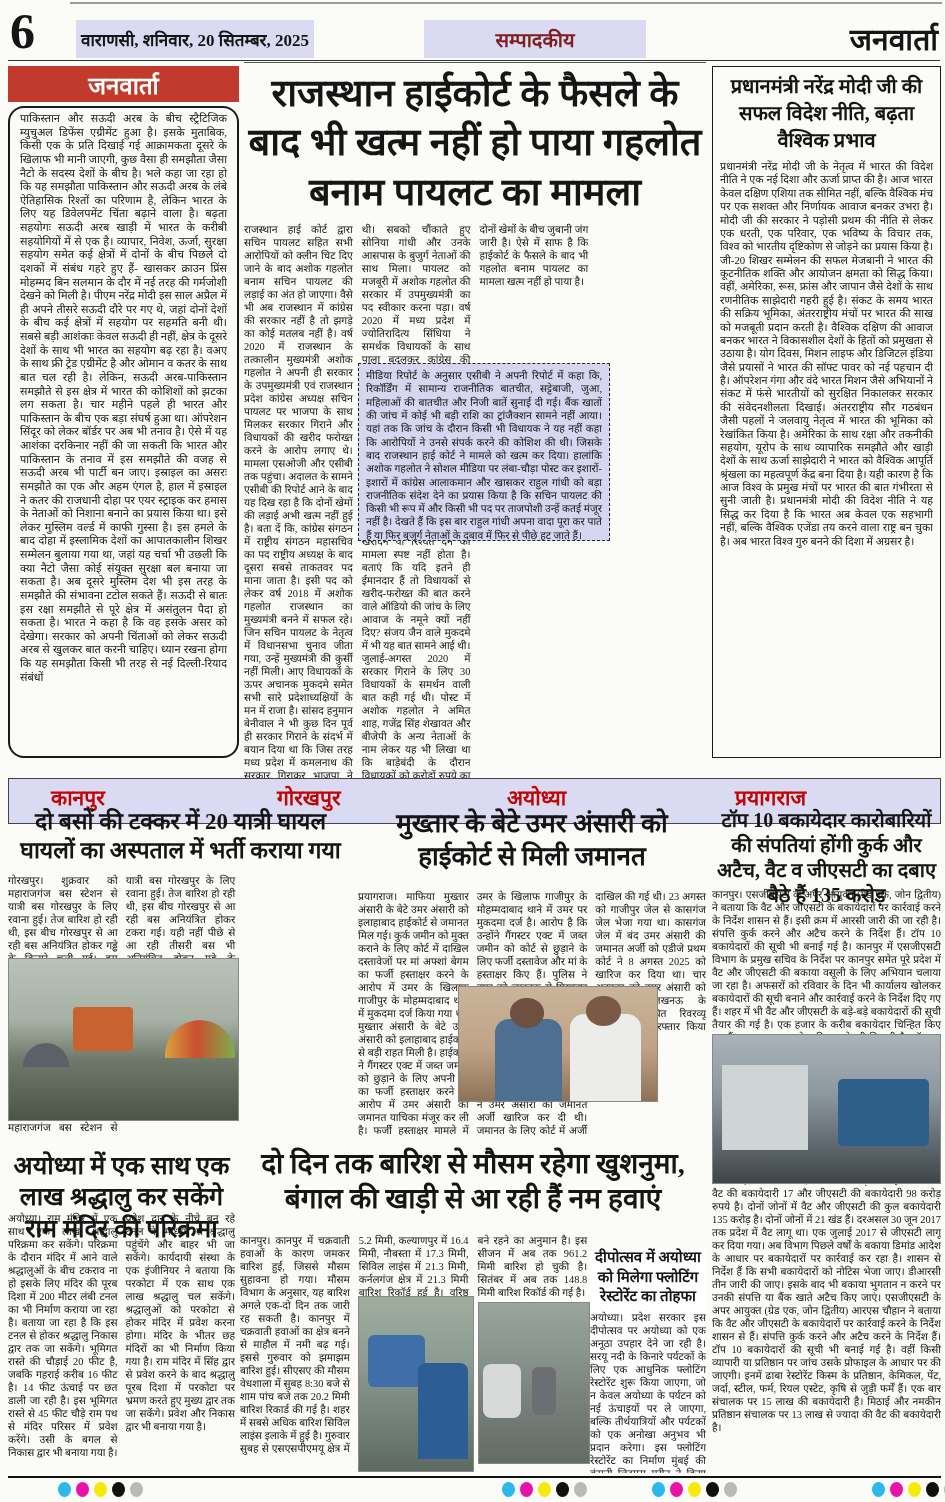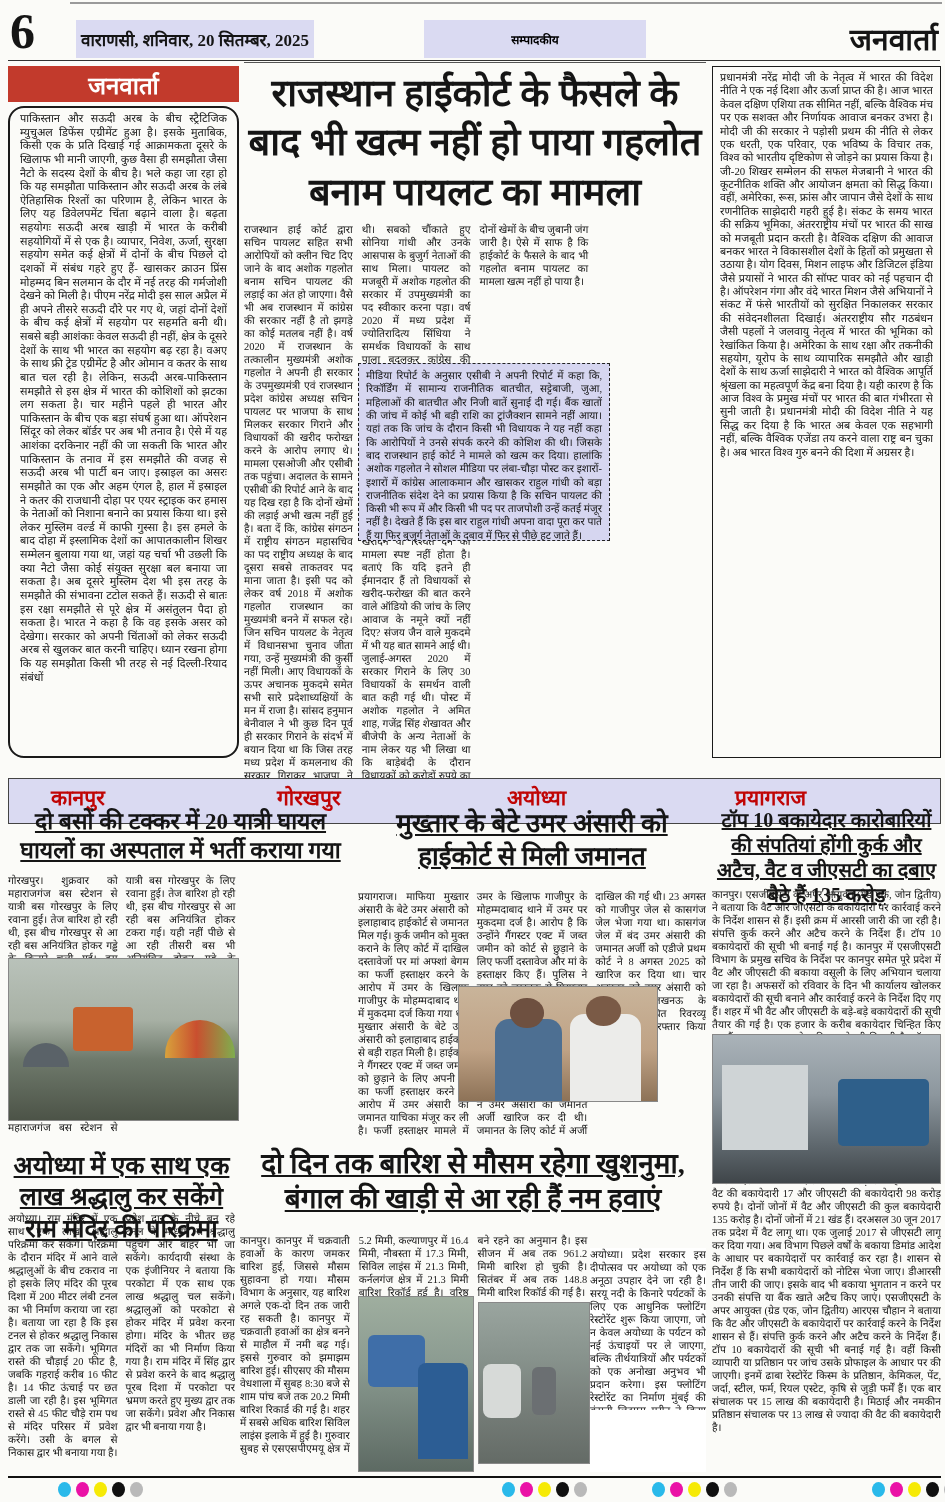--- a/index.html
+++ b/index.html
@@ -6,21 +6,21 @@
   .page{position:relative;width:945px;height:1502px;margin:0 auto;background:#fbfbf8;overflow:hidden;
         font-family:"Liberation Serif",serif;color:#151515;}
   .abs{position:absolute;}
   .hairline{background:#9a9a9a;height:2px;}
   .rule{background:#333;height:1px;}
 
   
   .page-num{font-size:50px;font-weight:bold;line-height:1;}
   .lav-box{background:#dadaf2;display:flex;align-items:center;justify-content:center;}
   .date-text{font-size:17px;font-weight:bold;}
-  .section-label{font-size:12px;font-weight:bold;color:#000000;}
+  .section-label{font-size:20px;font-weight:bold;color:#7f1d1d;}
   .masthead{font-size:30px;font-weight:bold;text-align:right;}
 
   
   .red-banner{background:#c23a2c;color:#fff;display:flex;align-items:center;justify-content:center;
               font-size:24px;font-weight:bold;}
   .worry-box{border:2.5px solid #1a1a1a;border-radius:16px;padding:4px 10px;box-sizing:border-box;overflow:hidden;}
   .worry-title{font-size:30px;font-weight:bold;text-align:center;margin:2px 0 6px 0;}
   .bodytext{font-size:11px;line-height:1.24;text-align:justify;overflow:hidden;}
   .bodytext.small{font-size:10.4px;line-height:1.25;}
 
@@ -35,21 +35,21 @@
 
   
   .oped{border:1.5px solid #1a1a1a;padding:4px 7px;box-sizing:border-box;overflow:hidden;}
   .oped-headline{font-size:20px;line-height:1.35;font-weight:bold;text-align:center;margin:2px 0 6px 0;}
 
   
   .city-bar{background:#dadaf2;border:1px solid #444;box-sizing:border-box;}
   .city{position:absolute;top:4px;font-size:21px;font-weight:bold;color:#c00505;}
 
   
-  .news-headline{font-weight:bold;text-align:center;line-height:1.25;text-decoration:underline;}
+  .news-headline{font-weight:bold;text-align:center;line-height:1.25;}
   .photo{position:absolute;overflow:hidden;border:1px solid #888;box-sizing:border-box;}
   .caption-block{position:absolute;background:#fff;}
 
   .sub-headline{font-size:15px;font-weight:bold;text-align:center;line-height:1.3;margin:0 0 4px 0;}
 
   
   .ph-rain{background:linear-gradient(180deg,#b9c2ba 0%,#a7b0a4 38%,#6f7a6c 62%,#4c5347 100%);}
   .ph-rain .umb1{position:absolute;left:68%;top:38%;width:70px;height:38px;border-radius:70px 70px 0 0;
                  background:linear-gradient(90deg,#d8a23c,#c94f2f 45%,#7fae4e);}
   .ph-rain .umb2{position:absolute;left:6%;top:52%;width:46px;height:24px;border-radius:46px 46px 0 0;background:#5a6268;}
@@ -96,20 +96,21 @@
     <div class="bodytext" style="height:585px;">पाकिस्तान और सऊदी अरब के बीच स्ट्रैटिजिक म्युचुअल डिफेंस एग्रीमेंट हुआ है। इसके मुताबिक, किसी एक के प्रति दिखाई गई आक्रामकता दूसरे के खिलाफ भी मानी जाएगी, कुछ वैसा ही समझौता जैसा नैटो के सदस्य देशों के बीच है। भले कहा जा रहा हो कि यह समझौता पाकिस्तान और सऊदी अरब के लंबे ऐतिहासिक रिश्तों का परिणाम है, लेकिन भारत के लिए यह डिवेलपमेंट चिंता बढ़ाने वाला है। बढ़ता सहयोगः सऊदी अरब खाड़ी में भारत के करीबी सहयोगियों में से एक है। व्यापार, निवेश, ऊर्जा, सुरक्षा सहयोग समेत कई क्षेत्रों में दोनों के बीच पिछले दो दशकों में संबंध गहरे हुए हैं- खासकर क्राउन प्रिंस मोहम्मद बिन सलमान के दौर में नई तरह की गर्मजोशी देखने को मिली है। पीएम नरेंद्र मोदी इस साल अप्रैल में ही अपने तीसरे सऊदी दौरे पर गए थे, जहां दोनों देशों के बीच कई क्षेत्रों में सहयोग पर सहमति बनी थी। सबसे बड़ी आशंकाः केवल सऊदी ही नहीं, क्षेत्र के दूसरे देशों के साथ भी भारत का सहयोग बढ़ रहा है। वअए के साथ फ्री ट्रेड एग्रीमेंट है और ओमान व कतर के साथ बात चल रही है। लेकिन, सऊदी अरब-पाकिस्तान समझौते से इस क्षेत्र में भारत की कोशिशों को झटका लग सकता है। चार महीने पहले ही भारत और पाकिस्तान के बीच एक बड़ा संघर्ष हुआ था। ऑपरेशन सिंदूर को लेकर बॉर्डर पर अब भी तनाव है। ऐसे में यह आशंका दरकिनार नहीं की जा सकती कि भारत और पाकिस्तान के तनाव में इस समझौते की वजह से सऊदी अरब भी पार्टी बन जाए। इस्राइल का असरः समझौते का एक और अहम एंगल है, हाल में इस्राइल ने कतर की राजधानी दोहा पर एयर स्ट्राइक कर हमास के नेताओं को निशाना बनाने का प्रयास किया था। इसे लेकर मुस्लिम वर्ल्ड में काफी गुस्सा है। इस हमले के बाद दोहा में इस्लामिक देशों का आपातकालीन शिखर सम्मेलन बुलाया गया था, जहां यह चर्चा भी उछली कि क्या नैटो जैसा कोई संयुक्त सुरक्षा बल बनाया जा सकता है। अब दूसरे मुस्लिम देश भी इस तरह के समझौते की संभावना टटोल सकते हैं। सऊदी से बातः इस रक्षा समझौते से पूरे क्षेत्र में असंतुलन पैदा हो सकता है। भारत ने कहा है कि वह इसके असर को देखेगा। सरकार को अपनी चिंताओं को लेकर सऊदी अरब से खुलकर बात करनी चाहिए। ध्यान रखना होगा कि यह समझौता किसी भी तरह से नई दिल्ली-रियाद संबंधों</div>
   </div>
 
   <div class="abs main-ed" style="left:244px;top:62px;width:462px;height:696px;">
     <div class="main-headline">राजस्थान हाईकोर्ट के फैसले के बाद भी खत्म नहीं हो पाया गहलोत बनाम पायलट का मामला</div>
     <div class="bodytext small cols4" style="height:588px;margin-top:2px;">राजस्थान हाई कोर्ट द्वारा सचिन पायलट सहित सभी आरोपियों को क्लीन चिट दिए जाने के बाद अशोक गहलोत बनाम सचिन पायलट की लड़ाई का अंत हो जाएगा। वैसे भी अब राजस्थान में कांग्रेस की सरकार नहीं है तो झगड़े का कोई मतलब नहीं है। वर्ष 2020 में राजस्थान के तत्कालीन मुख्यमंत्री अशोक गहलोत ने अपनी ही सरकार के उपमुख्यमंत्री एवं राजस्थान प्रदेश कांग्रेस अध्यक्ष सचिन पायलट पर भाजपा के साथ मिलकर सरकार गिराने और विधायकों की खरीद फरोख्त करने के आरोप लगाए थे। मामला एसओजी और एसीबी तक पहुंचा। अदालत के सामने एसीबी की रिपोर्ट आने के बाद यह दिख रहा है कि दोनों खेमों की लड़ाई अभी खत्म नहीं हुई है। बता दें कि, कांग्रेस संगठन में राष्ट्रीय संगठन महासचिव का पद राष्ट्रीय अध्यक्ष के बाद दूसरा सबसे ताकतवर पद माना जाता है। इसी पद को लेकर वर्ष 2018 में अशोक गहलोत राजस्थान का मुख्यमंत्री बनने में सफल रहे। जिन सचिन पायलट के नेतृत्व में विधानसभा चुनाव जीता गया, उन्हें मुख्यमंत्री की कुर्सी नहीं मिली। आए विधायकों के ऊपर अचानक मुकदमे समेत सभी सारे प्रदेशाध्यक्षियों के मन में राजा है। सांसद हनुमान बेनीवाल ने भी कुछ दिन पूर्व ही सरकार गिराने के संदर्भ में बयान दिया था कि जिस तरह मध्य प्रदेश में कमलनाथ की सरकार गिराकर भाजपा ने सरकार बनाई थी, उसी तर्ज पर राजस्थान में भी योजना थी। सबको चौंकाते हुए सोनिया गांधी और उनके आसपास के बुजुर्ग नेताओं की साथ मिला। पायलट को मजबूरी में अशोक गहलोत की सरकार में उपमुख्यमंत्री का पद स्वीकार करना पड़ा। वर्ष 2020 में मध्य प्रदेश में ज्योतिरादित्य सिंधिया ने समर्थक विधायकों के साथ पाला बदलकर कांग्रेस की सरकार गिरा दी थी। है। पायलट वापस आए, गहलोत सरकार बच गई लेकिन उनके अड़ जाने के कारण सचिन पायलट को प्रदेश अध्यक्ष और उपमुख्यमंत्री, दोनों पदों से हटना पड़ा। लेकिन वर्षों तक जांच करने के बाद एसीबी ने हाईकोर्ट में दाखिल अपनी रिपोर्ट में सरकार गिराने की साजिश को फर्जी बताते हुए कहा कि, आरोपियों के फोन रिकॉर्डिंग विधायकों को खरीदने या रिश्वत देने का मामला स्पष्ट नहीं होता है। बताएं कि यदि इतने ही ईमानदार हैं तो विधायकों से खरीद-फरोख्त की बात करने वाले ऑडियो की जांच के लिए आवाज के नमूने क्यों नहीं दिए? संजय जैन वाले मुकदमे में भी यह बात सामने आई थी। जुलाई-अगस्त 2020 में सरकार गिराने के लिए 30 विधायकों के समर्थन वाली बात कही गई थी। पोस्ट में अशोक गहलोत ने अमित शाह, गजेंद्र सिंह शेखावत और बीजेपी के अन्य नेताओं के नाम लेकर यह भी लिखा था कि बाड़ेबंदी के दौरान विधायकों को करोड़ों रुपये का ऑफर दिया गया था। एसीबी की रिपोर्ट आने के बाद भी दोनों खेमों के बीच जुबानी जंग जारी है। ऐसे में साफ है कि हाईकोर्ट के फैसले के बाद भी गहलोत बनाम पायलट का मामला खत्म नहीं हो पाया है।</div>
     <div class="abs highlight-box" style="left:114px;top:300px;width:252px;height:178px;">मीडिया रिपोर्ट के अनुसार एसीबी ने अपनी रिपोर्ट में कहा कि, रिकॉर्डिंग में सामान्य राजनीतिक बातचीत, सट्टेबाजी, जुआ, महिलाओं की बातचीत और निजी बातें सुनाई दी गई। बैंक खातों की जांच में कोई भी बड़ी राशि का ट्रांजैक्शन सामने नहीं आया। यहां तक कि जांच के दौरान किसी भी विधायक ने यह नहीं कहा कि आरोपियों ने उनसे संपर्क करने की कोशिश की थी। जिसके बाद राजस्थान हाई कोर्ट ने मामले को खत्म कर दिया। हालांकि अशोक गहलोत ने सोशल मीडिया पर लंबा-चौड़ा पोस्ट कर इशारों-इशारों में कांग्रेस आलाकमान और खासकर राहुल गांधी को बड़ा राजनीतिक संदेश देने का प्रयास किया है कि सचिन पायलट की किसी भी रूप में और किसी भी पद पर ताजपोशी उन्हें कतई मंजूर नहीं है। देखते हैं कि इस बार राहुल गांधी अपना वादा पूरा कर पाते हैं या फिर बुजुर्ग नेताओं के दबाव में फिर से पीछे हट जाते हैं।</div>
   </div>
 
   <div class="abs oped" style="left:712px;top:66px;width:229px;height:692px;">
+    <div class="oped-headline">प्रधानमंत्री नरेंद्र मोदी जी की सफल विदेश नीति, बढ़ता वैश्विक प्रभाव</div>
     <div class="bodytext" style="height:600px;font-size:10.8px;">प्रधानमंत्री नरेंद्र मोदी जी के नेतृत्व में भारत की विदेश नीति ने एक नई दिशा और ऊर्जा प्राप्त की है। आज भारत केवल दक्षिण एशिया तक सीमित नहीं, बल्कि वैश्विक मंच पर एक सशक्त और निर्णायक आवाज बनकर उभरा है। मोदी जी की सरकार ने पड़ोसी प्रथम की नीति से लेकर एक धरती, एक परिवार, एक भविष्य के विचार तक, विश्व को भारतीय दृष्टिकोण से जोड़ने का प्रयास किया है। जी-20 शिखर सम्मेलन की सफल मेजबानी ने भारत की कूटनीतिक शक्ति और आयोजन क्षमता को सिद्ध किया। वहीं, अमेरिका, रूस, फ्रांस और जापान जैसे देशों के साथ रणनीतिक साझेदारी गहरी हुई है। संकट के समय भारत की सक्रिय भूमिका, अंतरराष्ट्रीय मंचों पर भारत की साख को मजबूती प्रदान करती है। वैश्विक दक्षिण की आवाज बनकर भारत ने विकासशील देशों के हितों को प्रमुखता से उठाया है। योग दिवस, मिशन लाइफ और डिजिटल इंडिया जैसे प्रयासों ने भारत की सॉफ्ट पावर को नई पहचान दी है। ऑपरेशन गंगा और वंदे भारत मिशन जैसे अभियानों ने संकट में फंसे भारतीयों को सुरक्षित निकालकर सरकार की संवेदनशीलता दिखाई। अंतरराष्ट्रीय सौर गठबंधन जैसी पहलों ने जलवायु नेतृत्व में भारत की भूमिका को रेखांकित किया है। अमेरिका के साथ रक्षा और तकनीकी सहयोग, यूरोप के साथ व्यापारिक समझौते और खाड़ी देशों के साथ ऊर्जा साझेदारी ने भारत को वैश्विक आपूर्ति श्रृंखला का महत्वपूर्ण केंद्र बना दिया है। यही कारण है कि आज विश्व के प्रमुख मंचों पर भारत की बात गंभीरता से सुनी जाती है। प्रधानमंत्री मोदी की विदेश नीति ने यह सिद्ध कर दिया है कि भारत अब केवल एक सहभागी नहीं, बल्कि वैश्विक एजेंडा तय करने वाला राष्ट्र बन चुका है। अब भारत विश्व गुरु बनने की दिशा में अग्रसर है।</div>
   </div>
 
   <div class="abs city-bar" style="left:8px;top:778px;width:933px;height:46px;">
     <span class="city" style="left:42px;">कानपुर</span>
     <span class="city" style="left:268px;">गोरखपुर</span>
     <span class="city" style="left:498px;">अयोध्या</span>
     <span class="city" style="left:726px;">प्रयागराज</span>
   </div>
 
@@ -145,20 +146,21 @@
 
   <div class="abs" style="left:8px;top:1150px;width:227px;height:322px;">
     <div class="news-headline" style="font-size:25px;height:56px;">अयोध्या में एक साथ एक लाख श्रद्धालु कर सकेंगे राम मंदिर की परिक्रमा</div>
     <div class="bodytext small cols2" style="height:256px;margin-top:6px;">अयोध्या। राम मंदिर में एक साथ एक लाख श्रद्धालु परिक्रमा कर सकेंगे। परिक्रमा के दौरान मंदिर में आने वाले श्रद्धालुओं के बीच टकराव ना हो इसके लिए मंदिर की पूरब दिशा में 200 मीटर लंबी टनल का भी निर्माण कराया जा रहा है। बताया जा रहा है कि इस टनल से होकर श्रद्धालु निकास द्वार तक जा सकेंगे। भूमिगत रास्ते की चौड़ाई 20 फीट है, जबकि गहराई करीब 16 फीट है। 14 फीट ऊंचाई पर छत डाली जा रही है। इस भूमिगत रास्ते से 45 फीट चौड़े राम पथ से मंदिर परिसर में प्रवेश करेंगे। उसी के बगल से निकास द्वार भी बनाया गया है। प्रवेश द्वार के नीचे बन रहे टनल के माध्यम से श्रद्धालु पहुंचेंगे और बाहर भी जा सकेंगे। कार्यदायी संस्था के एक इंजीनियर ने बताया कि परकोटा में एक साथ एक लाख श्रद्धालु चल सकेंगे। श्रद्धालुओं को परकोटा से होकर मंदिर में प्रवेश करना होगा। मंदिर के भीतर छह मंदिरों का भी निर्माण किया गया है। राम मंदिर में सिंह द्वार से प्रवेश करने के बाद श्रद्धालु पूरब दिशा में परकोटा पर भ्रमण करते हुए मुख्य द्वार तक जा सकेंगे। प्रवेश और निकास द्वार भी बनाया गया है।</div>
   </div>
 
   <div class="abs" style="left:240px;top:1146px;width:466px;height:326px;">
     <div class="news-headline" style="font-size:28px;height:84px;">दो दिन तक बारिश से मौसम रहेगा खुशनुमा, बंगाल की खाड़ी से आ रही हैं नम हवाएं</div>
     <div class="bodytext small cols4" style="height:232px;margin-top:4px;">कानपुर। कानपुर में चक्रवाती हवाओं के कारण जमकर बारिश हुई, जिससे मौसम सुहावना हो गया। मौसम विभाग के अनुसार, यह बारिश अगले एक-दो दिन तक जारी रह सकती है। कानपुर में चक्रवाती हवाओं का क्षेत्र बनने से माहौल में नमी बढ़ गई। इससे गुरुवार को झमाझम बारिश हुई। सीएसए की मौसम वेधशाला में सुबह 8:30 बजे से शाम पांच बजे तक 20.2 मिमी बारिश रिकार्ड की गई है। शहर में सबसे अधिक बारिश सिविल लाइंस इलाके में हुई है। गुरुवार सुबह से एसएसपीएमयू क्षेत्र में 5.2 मिमी, कल्याणपुर में 16.4 मिमी, नौबस्ता में 17.3 मिमी, सिविल लाइंस में 21.3 मिमी, कर्नलगंज क्षेत्र में 21.3 मिमी बारिश रिकॉर्ड हुई है। वरिष्ठ मौसम विज्ञानी डॉ. एसएन सुनील पांडेय ने बताया कि चक्रवाती हवाओं का क्षेत्र यूपी और बिहार पर बना हुआ है। इससे बंगाल की खाड़ी से नम हवाएं आ रही हैं। नमी बढ़ रही है। नमी का प्रतिशत 90 से अधिक होने पर बादल बनते हैं। कानपुर मंडल और बुंदेलखंड क्षेत्र में बारिश होने की संभावना है। इसके बाद आसमान खुला जाएगा। मौसम बने रहने का अनुमान है। इस सीजन में अब तक 961.2 मिमी बारिश हो चुकी है। सितंबर में अब तक 148.8 मिमी बारिश रिकॉर्ड की गई है।</div>
     <div class="abs caption-block" style="left:350px;top:102px;width:116px;height:224px;">
+      <div class="sub-headline">दीपोत्सव में अयोध्या को मिलेगा फ्लोटिंग रेस्टोरेंट का तोहफा</div>
       <div class="bodytext small" style="height:162px;">अयोध्या। प्रदेश सरकार इस दीपोत्सव पर अयोध्या को एक अनूठा उपहार देने जा रही है। सरयू नदी के किनारे पर्यटकों के लिए एक आधुनिक फ्लोटिंग रेस्टोरेंट शुरू किया जाएगा, जो न केवल अयोध्या के पर्यटन को नई ऊंचाइयों पर ले जाएगा, बल्कि तीर्थयात्रियों और पर्यटकों को एक अनोखा अनुभव भी प्रदान करेगा। इस फ्लोटिंग रेस्टोरेंट का निर्माण मुंबई की कंपनी लिटमस मरीन ने किया है। यह 20.5 मीटर लंबा और आठ मीटर चौड़ा है।</div>
     </div>
     <div class="photo ph-trucks" style="left:118px;top:150px;width:116px;height:176px;">
       <div class="tarp"></div>
       <div class="busfront"></div>
     </div>
     <div class="photo ph-flood" style="left:238px;top:156px;width:112px;height:162px;">
       <div class="car"></div>
       <div class="scooter"></div>
     </div>

